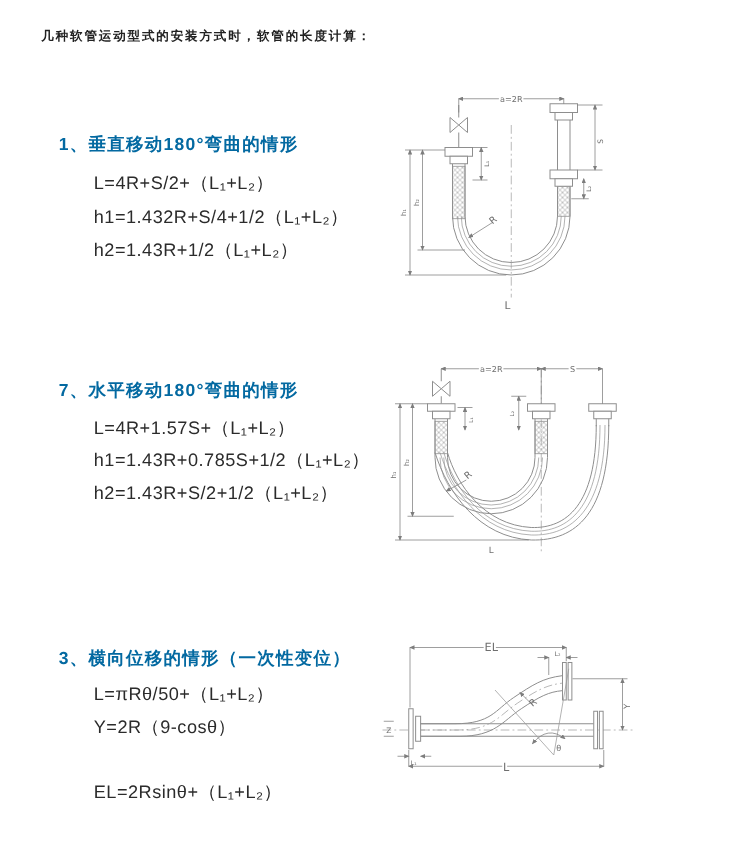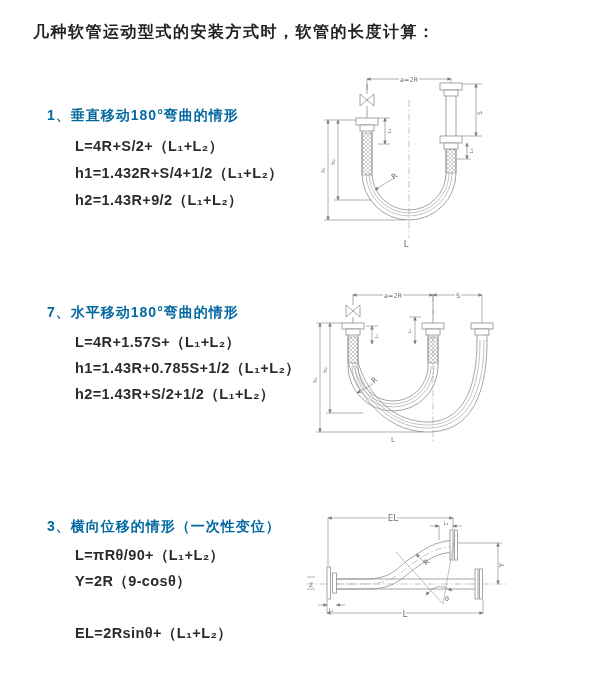--- a/index.html
+++ b/index.html
@@ -1,29 +1,29 @@
 <!DOCTYPE html>
 <html><head>
 <meta charset="utf-8">
 <style>
   html,body{margin:0;padding:0;}
   body{
     width:600px;height:675px;background:#ffffff;position:relative;overflow:hidden;
     font-family:"Liberation Sans","DejaVu Sans",sans-serif;color:#2e2e2e;
   }
   .doc-title{
-    position:absolute;left:33px;top:22px;font-size:16px;font-weight:700;
+    position:absolute;left:33px;top:22px;font-size:10px;font-weight:700;
     letter-spacing:1.5px;color:#222;white-space:nowrap;
   }
   .sec-heading{
     position:absolute;left:47px;font-size:14px;font-weight:700;letter-spacing:1px;
     color:#0369a1;white-space:nowrap;
   }
   .formula{
-    position:absolute;left:75px;font-size:14.5px;font-weight:700;letter-spacing:.4px;
+    position:absolute;left:75px;font-size:14.5px;font-weight:400;letter-spacing:.4px;
     color:#2b2b2b;white-space:nowrap;
   }
   #h1{top:107px}
   #f11{top:137px}#f12{top:164px}#f13{top:191px}
   #h2{top:304px}
   #f21{top:333px}#f22{top:359px}#f23{top:385px}
   #h3{top:518px}
   #f31{top:546px}#f32{top:572px}#f33{top:624px}
   svg{position:absolute;}
   #d1{left:310px;top:70px;}
@@ -38,29 +38,29 @@
   svg .lbl{stroke:#ffffff;stroke-width:3px;paint-order:stroke;fill:#6f6f6f;}
 </style>
 </head>
 <body>
 
 <div class="doc-title">几种软管运动型式的安装方式时，软管的长度计算：</div>
 
 <div class="sec-heading" id="h1">1、垂直移动180°弯曲的情形</div>
 <div class="formula" id="f11">L=4R+S/2+（L₁+L₂）</div>
 <div class="formula" id="f12">h1=1.432R+S/4+1/2（L₁+L₂）</div>
-<div class="formula" id="f13">h2=1.43R+9/2（L₁+L₂）</div>
+<div class="formula" id="f13">h2=1.43R+1/2（L₁+L₂）</div>
 
 <div class="sec-heading" id="h2">7、水平移动180°弯曲的情形</div>
 <div class="formula" id="f21">L=4R+1.57S+（L₁+L₂）</div>
 <div class="formula" id="f22">h1=1.43R+0.785S+1/2（L₁+L₂）</div>
 <div class="formula" id="f23">h2=1.43R+S/2+1/2（L₁+L₂）</div>
 
 <div class="sec-heading" id="h3">3、横向位移的情形（一次性变位）</div>
-<div class="formula" id="f31">L=πRθ/90+（L₁+L₂）</div>
+<div class="formula" id="f31">L=πRθ/50+（L₁+L₂）</div>
 <div class="formula" id="f32">Y=2R（9-cosθ）</div>
 <div class="formula" id="f33">EL=2Rsinθ+（L₁+L₂）</div>
 
 <svg id="d1" width="220" height="185" viewBox="0 0 220 185">
   <defs>
     <marker id="arr1" orient="auto-start-reverse" markerWidth="7" markerHeight="6" refX="6" refY="3">
       <path d="M0,0 L7,3 L0,6 Z" fill="#7d7d7d"></path>
     </marker>
     <pattern id="braid1" width="4" height="4" patternUnits="userSpaceOnUse">
       <path d="M0,4 L4,0 M0,0 L4,4" stroke="#9b9b9b" stroke-width="0.5"></path>

